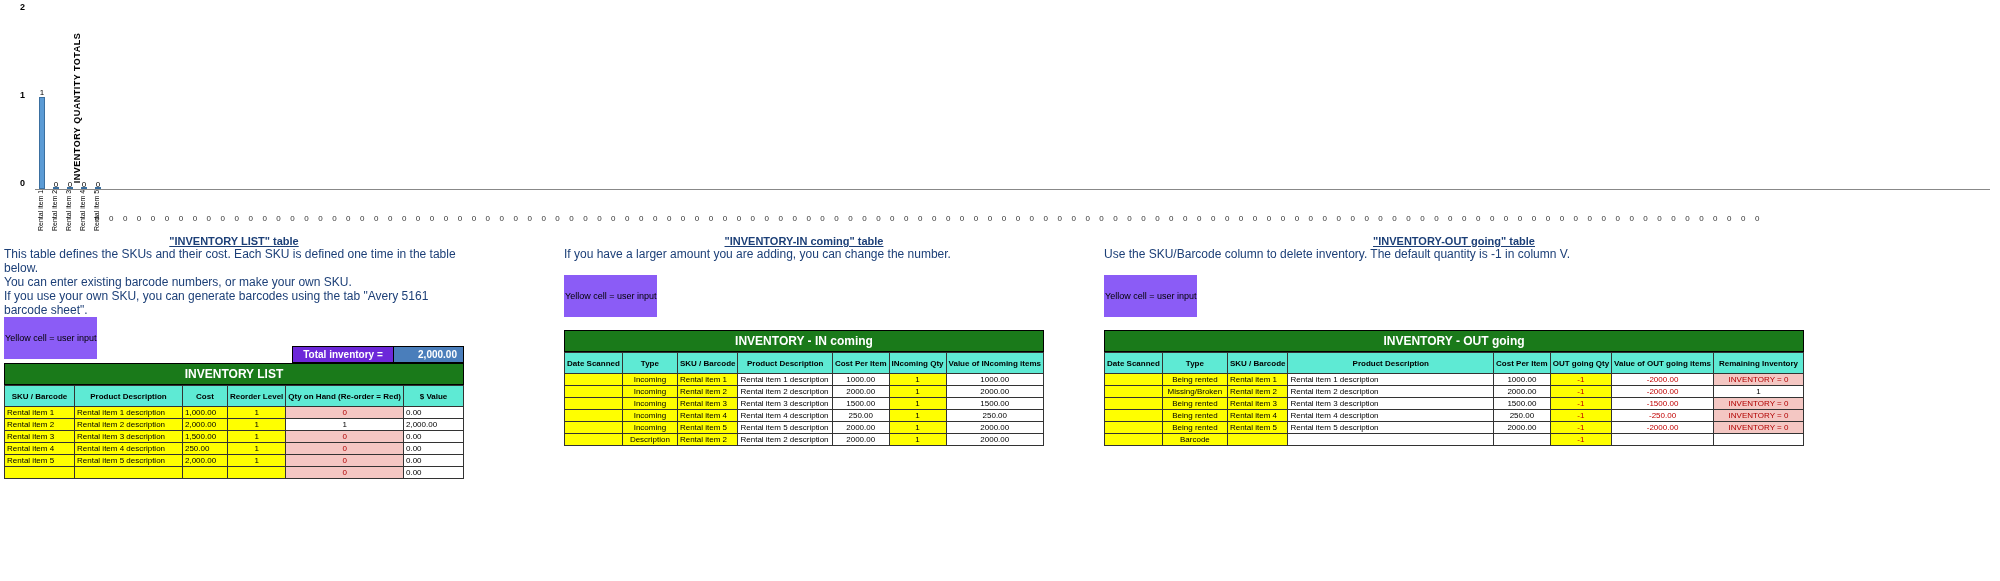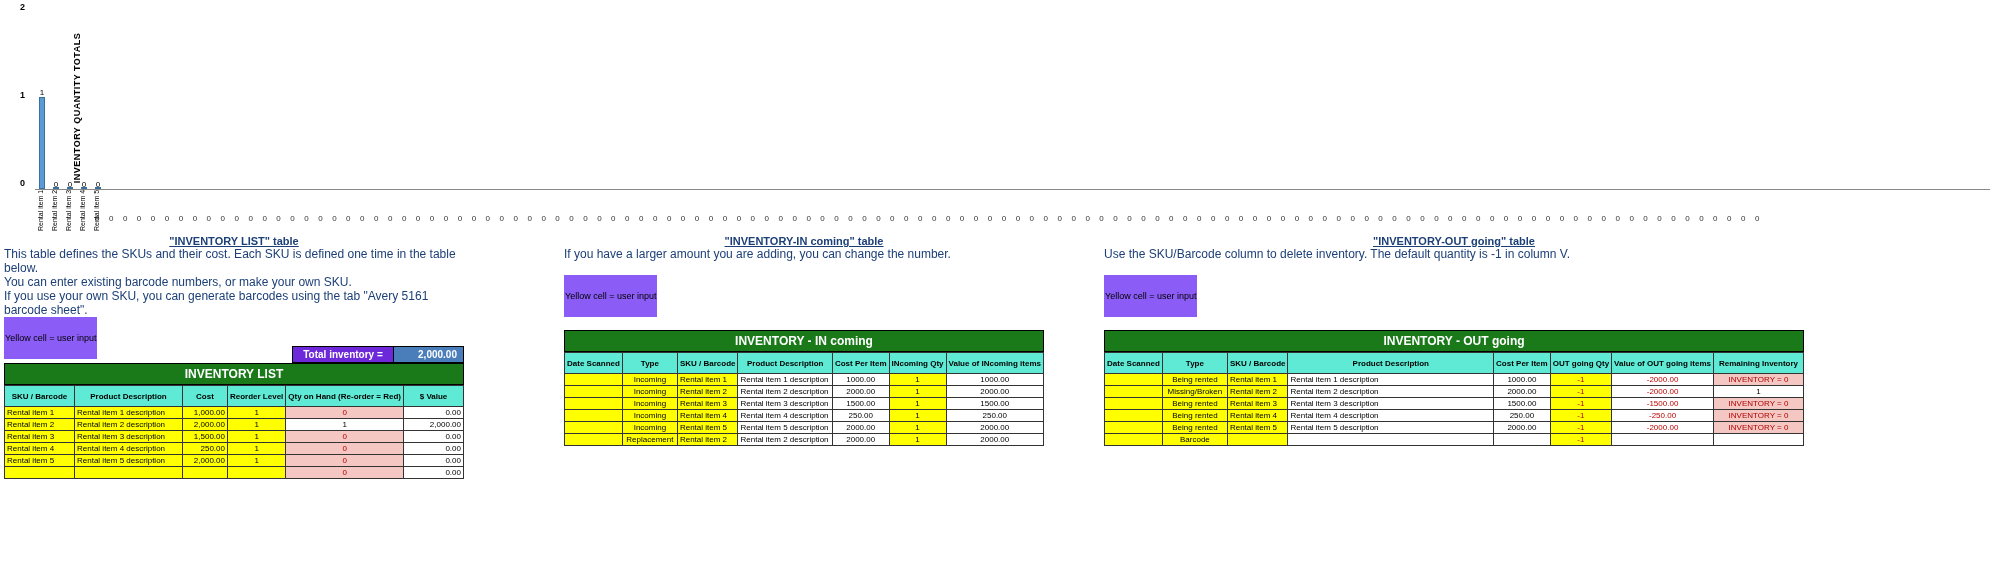--- a/index.html
+++ b/index.html
@@ -156,21 +156,21 @@
   }
   .hdr th {
     background: #5eead4;
     font-size: 8px;
     text-align:center;
     vertical-align:middle;
     height:21px;
     font-weight:bold;
   }
   .y { background: #ffff00; }
-  .r { text-align:right;margin-top:9px; }
+  .r { text-align:left;margin-top:9px; }
   .c { text-align:center; }
   .red { background:#f4c7c3; color:#b00000;}
   .neg { color:#c00000; }
   .inv0 { background:#f4c7c3; color:#b00000; text-align:center;}
 </style>
 </head>
 <body>
 
 <div class="sheet">
 
@@ -351,21 +351,21 @@
               <td class="y"></td>
               <td class="y c">Incoming</td>
               <td class="y">Rental item 5</td>
               <td>Rental item 5 description</td>
               <td class="c">2000.00</td>
               <td class="y c">1</td>
               <td class="c">2000.00</td>
             </tr>
             <tr>
               <td class="y"></td>
-              <td class="y c">Replacement</td>
+              <td class="y c">Description</td>
               <td class="y">Rental item 2</td>
               <td>Rental item 2 description</td>
               <td class="c">2000.00</td>
               <td class="y c">1</td>
               <td class="c">2000.00</td>
             </tr>
           </tbody>
       </table>
     </div>
 

